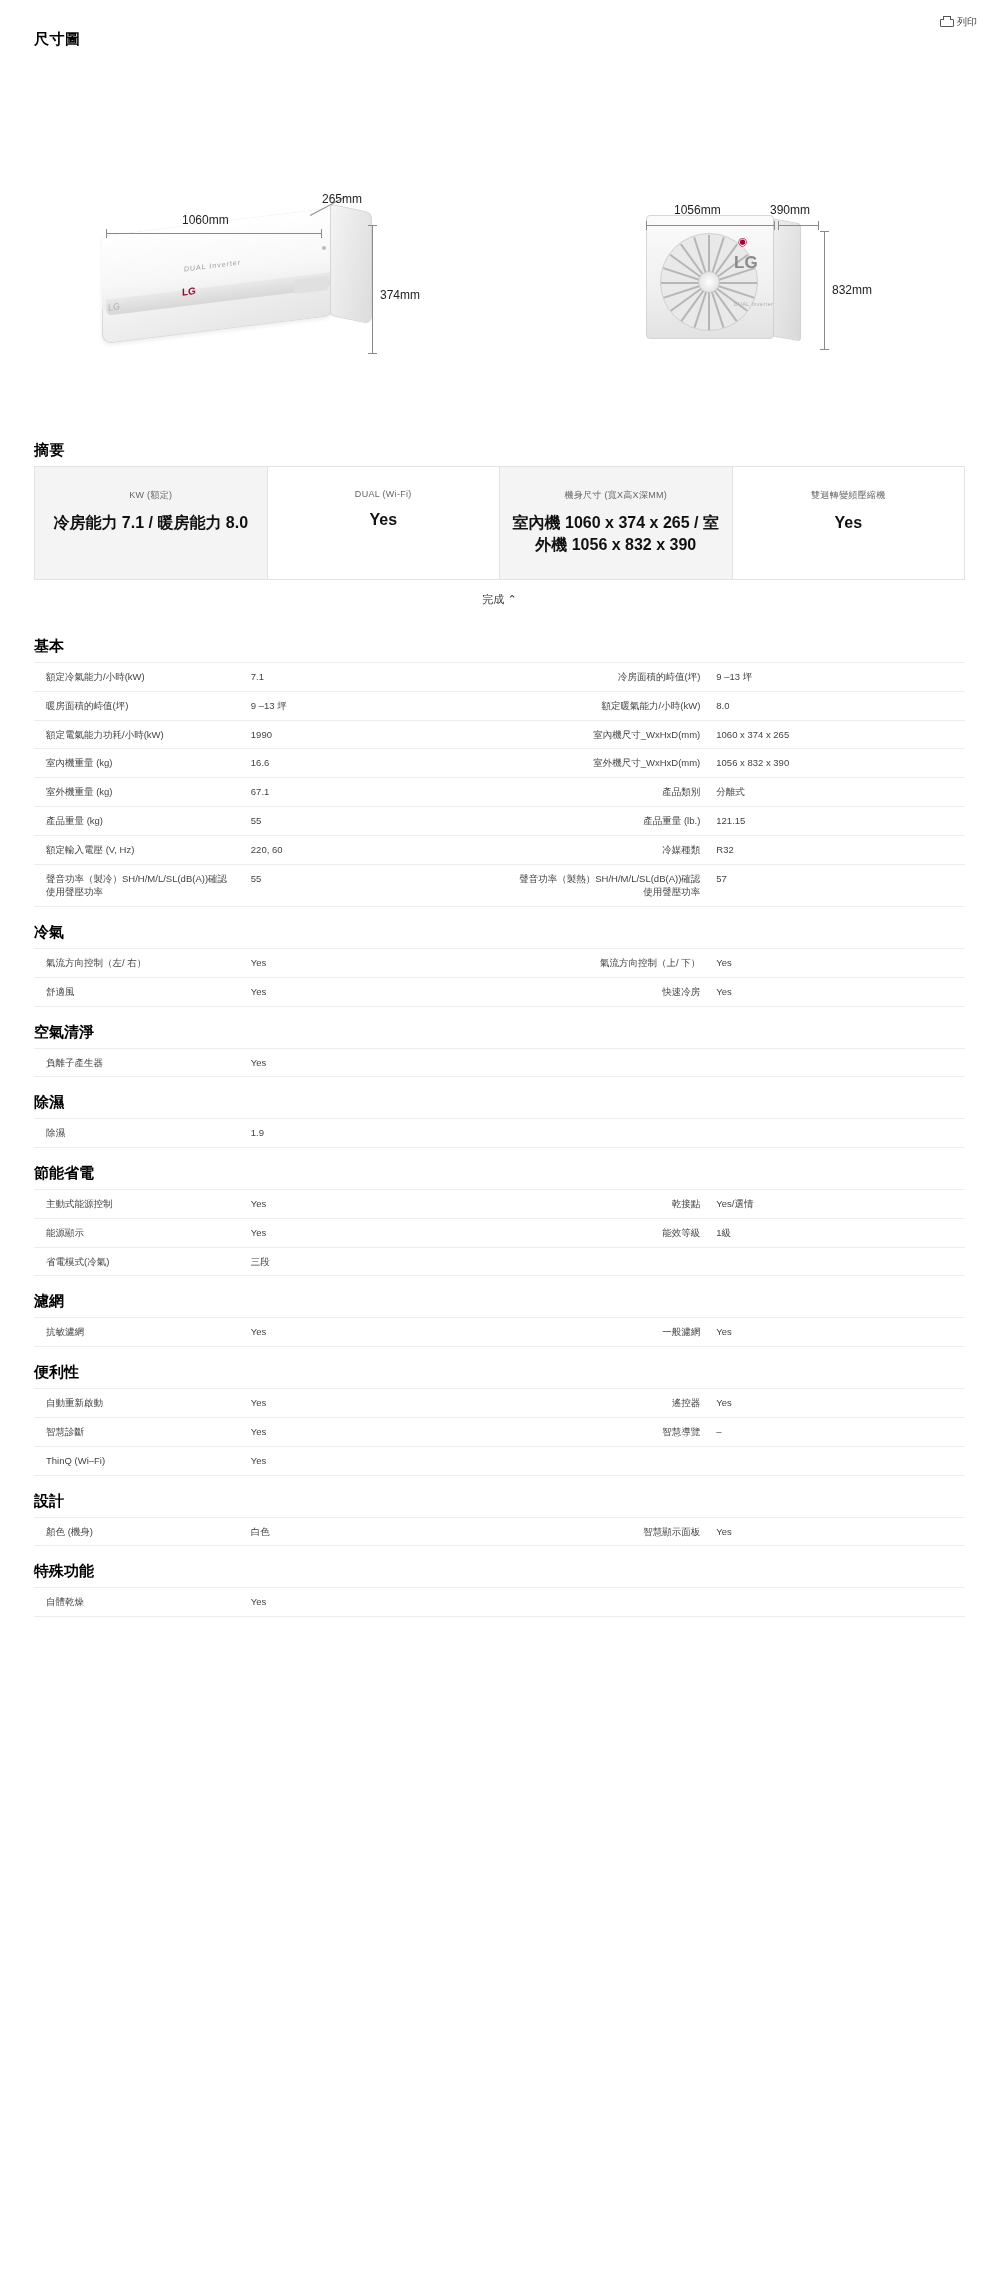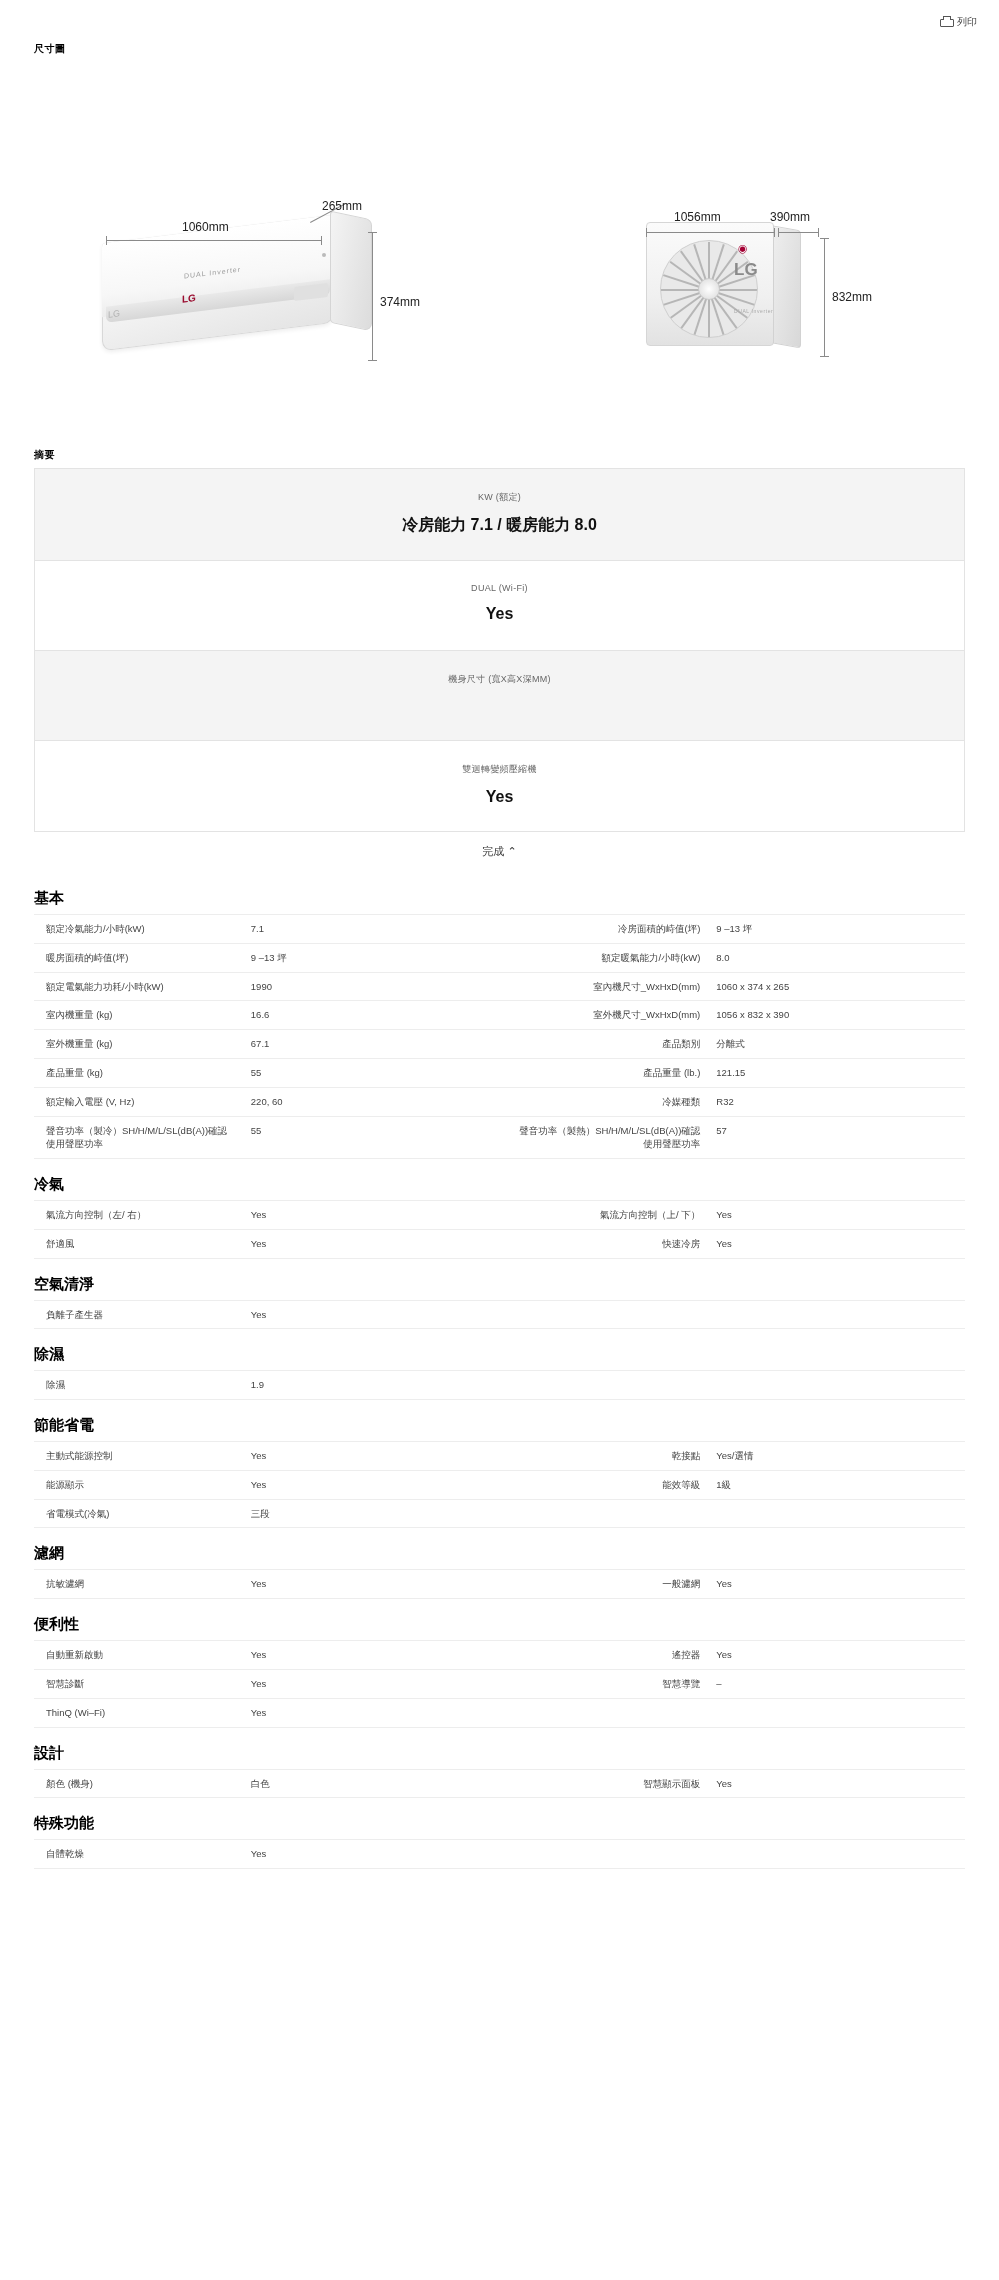--- a/index.html
+++ b/index.html
@@ -50,24 +50,24 @@
     content: "";
     position: absolute; left: 3px; top: 0;
     width: 6px; height: 3px;
     border: 1px solid #555;
     border-bottom: none;
     background: #fff;
   }
 
   
   .sec-title {
-    font-size: 10px;
+    font-size: 15px;
     font-weight: bold;
     color: #000;
-    margin: 16px 0 6px 0;
+    margin: 4px 0 6px 0;
     letter-spacing: .5px;
   }
   .wrap { padding: 0 34px; }
 
   
   .dim-area {
     position: relative;
     height: 330px;
     margin-top: 4px;
   }
@@ -238,21 +238,21 @@
   .tick.h { height: 1px; width: 9px; }
   .diag {
     position: absolute;
     height: 1px;
     background: #8a8a8a;
   }
 
   
   .summary-grid {
     display: grid;
-    grid-template-columns: 1fr;
+    grid-template-columns: 1fr 1fr 1fr 1fr;
     border-top: 1px solid #e3e3e3;
     border-left: 1px solid #e3e3e3;
     margin-top: 2px;
   }
   .sum-cell {
     border-right: 1px solid #e3e3e3;
     border-bottom: 1px solid #e3e3e3;
     padding: 22px 10px 24px;
     text-align: center;
     min-height: 90px;
@@ -401,20 +401,21 @@
       <div class="sum-cell shade">
         <div class="sum-label">KW (額定)</div>
         <div class="sum-value">冷房能力 7.1 / 暖房能力 8.0</div>
       </div>
       <div class="sum-cell">
         <div class="sum-label">DUAL (Wi-Fi)</div>
         <div class="sum-value">Yes</div>
       </div>
       <div class="sum-cell shade">
         <div class="sum-label">機身尺寸 (寬X高X深MM)</div>
+        <div class="sum-value">室內機 1060 x 374 x 265 / 室外機 1056 x 832 x 390</div>
       </div>
       <div class="sum-cell">
         <div class="sum-label">雙迴轉變頻壓縮機</div>
         <div class="sum-value">Yes</div>
       </div>
     </div>
 
     <div class="done-row">完成 ⌃</div>
 
     <div id="spec-root">

